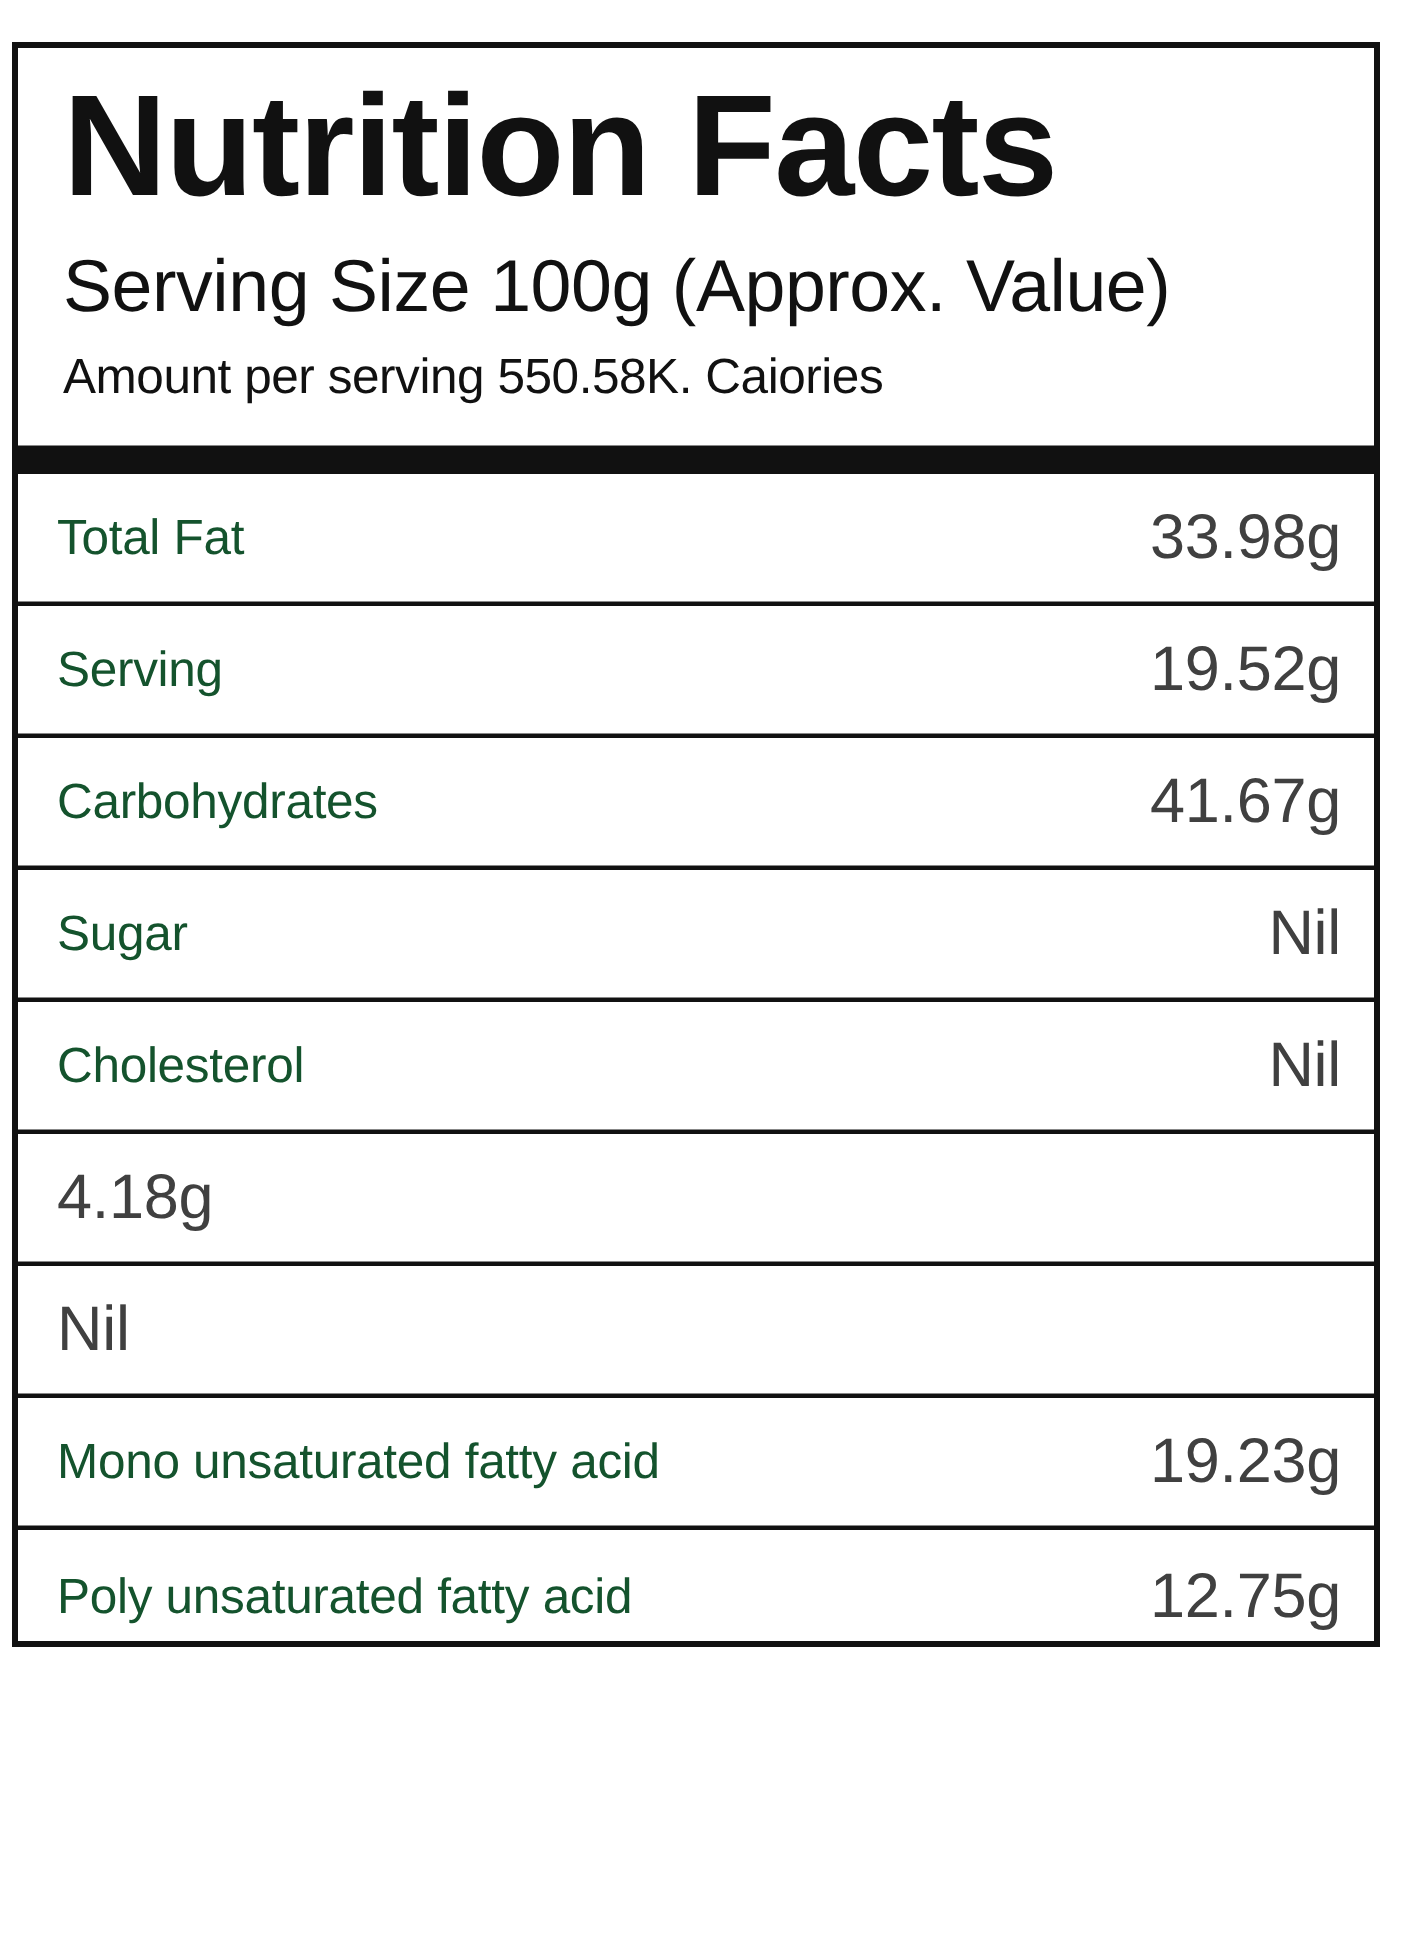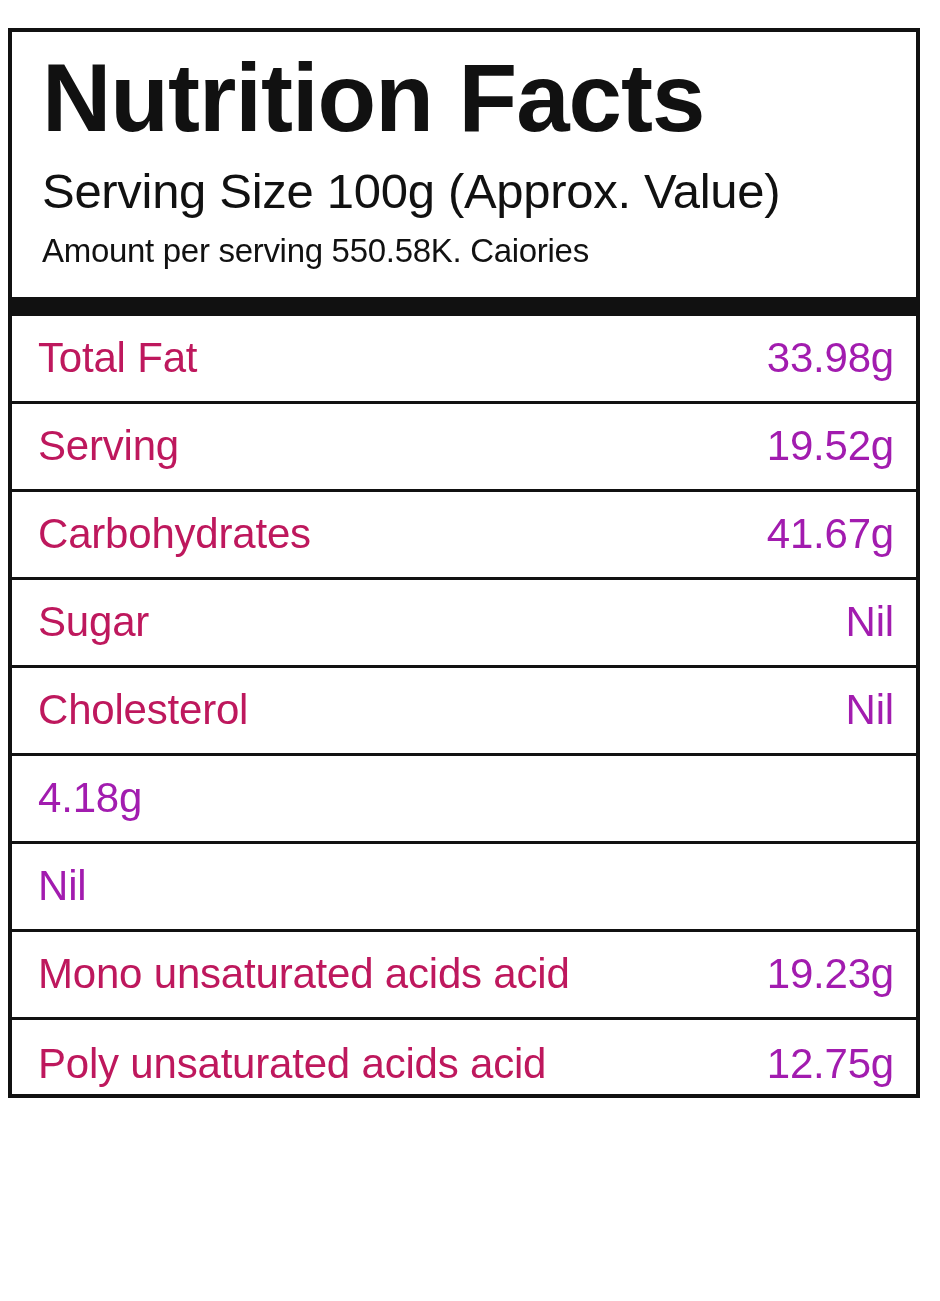--- a/index.html
+++ b/index.html
@@ -79,29 +79,29 @@
     height: 88px;
     padding: 0 22px 0 26px;
     border-bottom: 3px solid #111111;
   }
 
   .row:last-child {
     border-bottom: none;
   }
 
   .row-label {
-    font-size: 42px;
-    color: #be185d;
+    font-size: 33px;
+    color: #14532d;
     letter-spacing: -0.2px;
     white-space: nowrap;
   }
 
   .row-value {
     font-size: 42px;
-    color: #a21caf;
+    color: #404040;
     letter-spacing: -0.2px;
     white-space: nowrap;
     text-align: center;
   }
 </style>
 </head>
 <body>
 
 <div class="label-panel">
 
@@ -142,23 +142,23 @@
 
     <div class="row">
       <span class="row-value">4.18g</span>
     </div>
 
     <div class="row">
       <span class="row-value">Nil</span>
     </div>
 
     <div class="row">
-      <span class="row-label">Mono unsaturated acids acid</span>
+      <span class="row-label">Mono unsaturated fatty acid</span>
       <span class="row-value">19.23g</span>
     </div>
 
     <div class="row">
-      <span class="row-label">Poly unsaturated acids acid</span>
+      <span class="row-label">Poly unsaturated fatty acid</span>
       <span class="row-value">12.75g</span>
     </div>
 
   </div>
 </div>
 
 </body></html>

